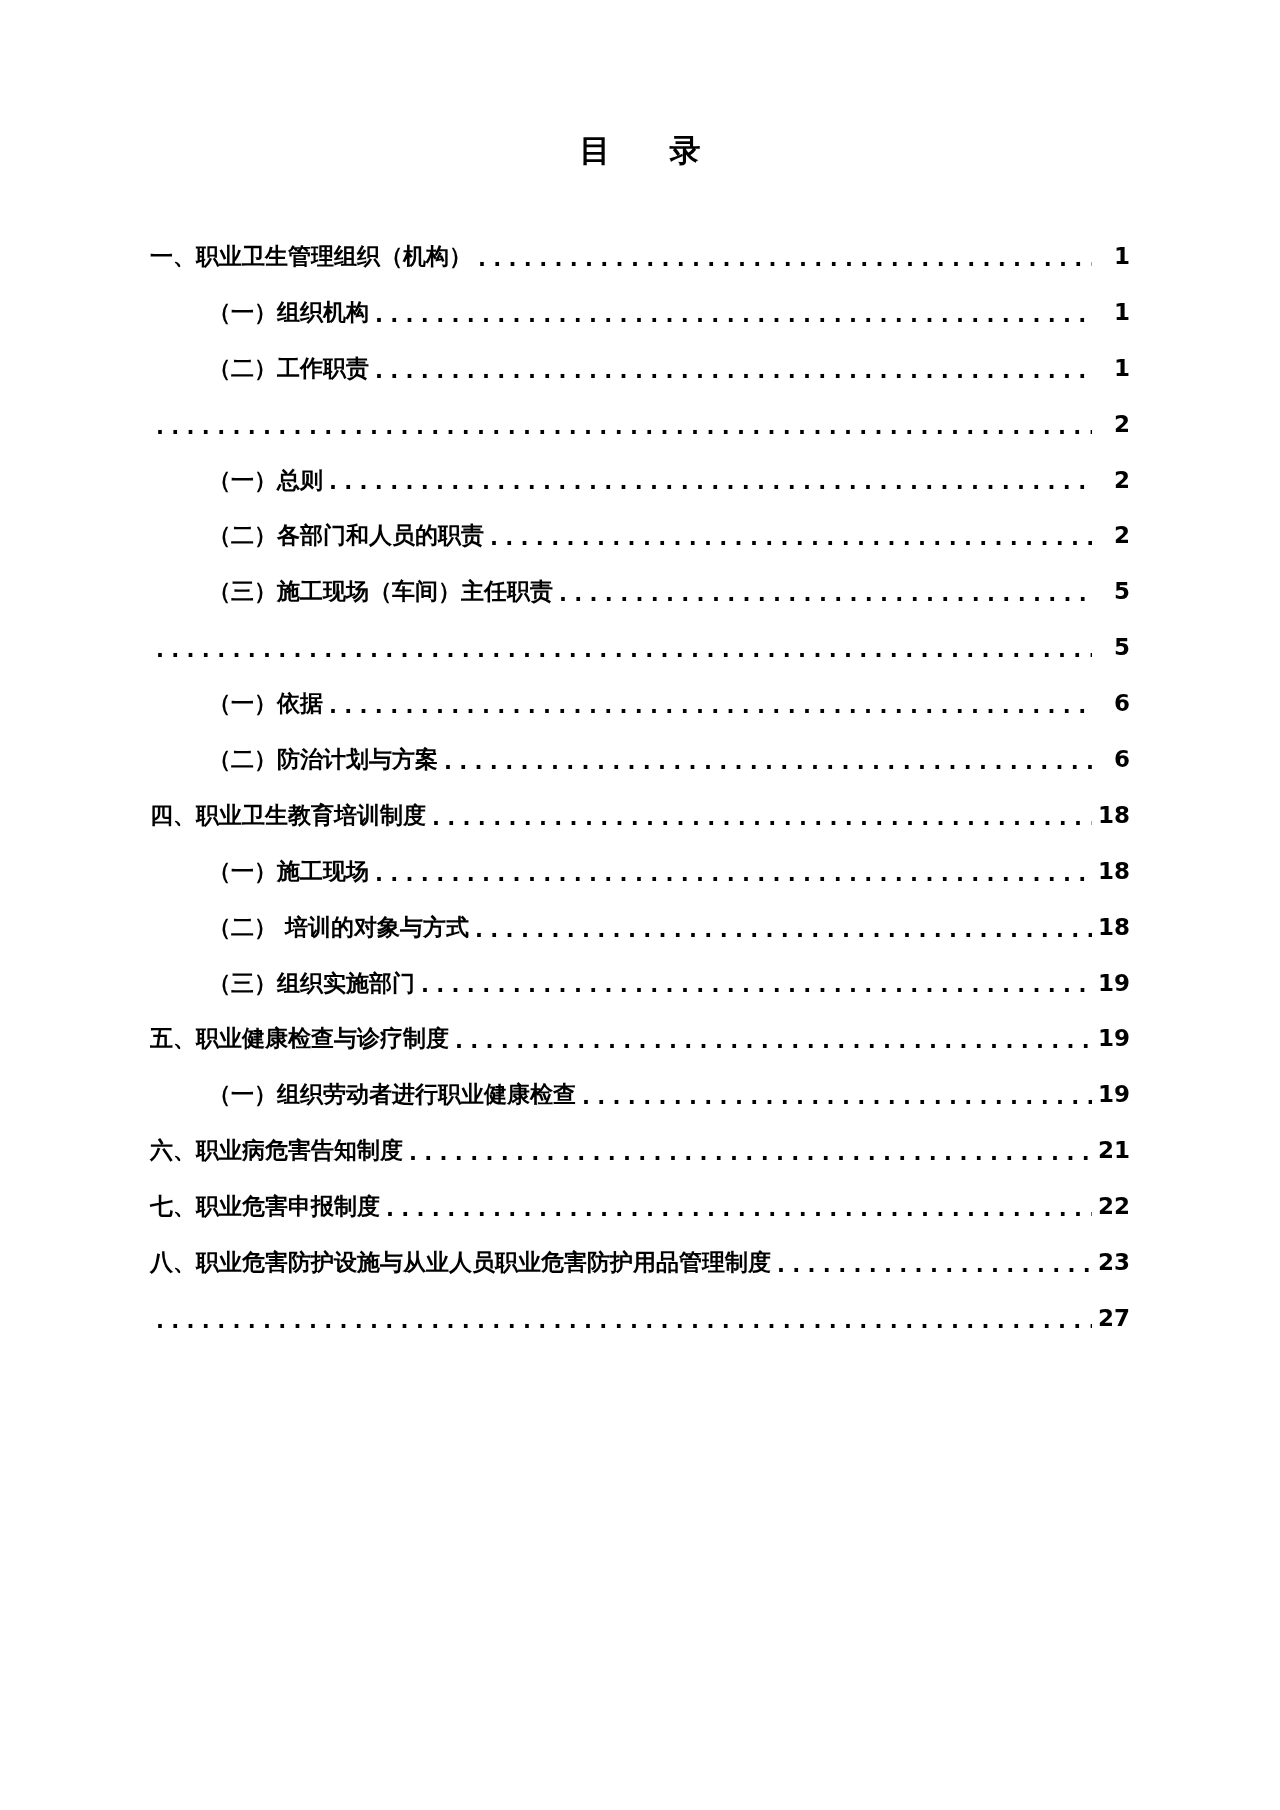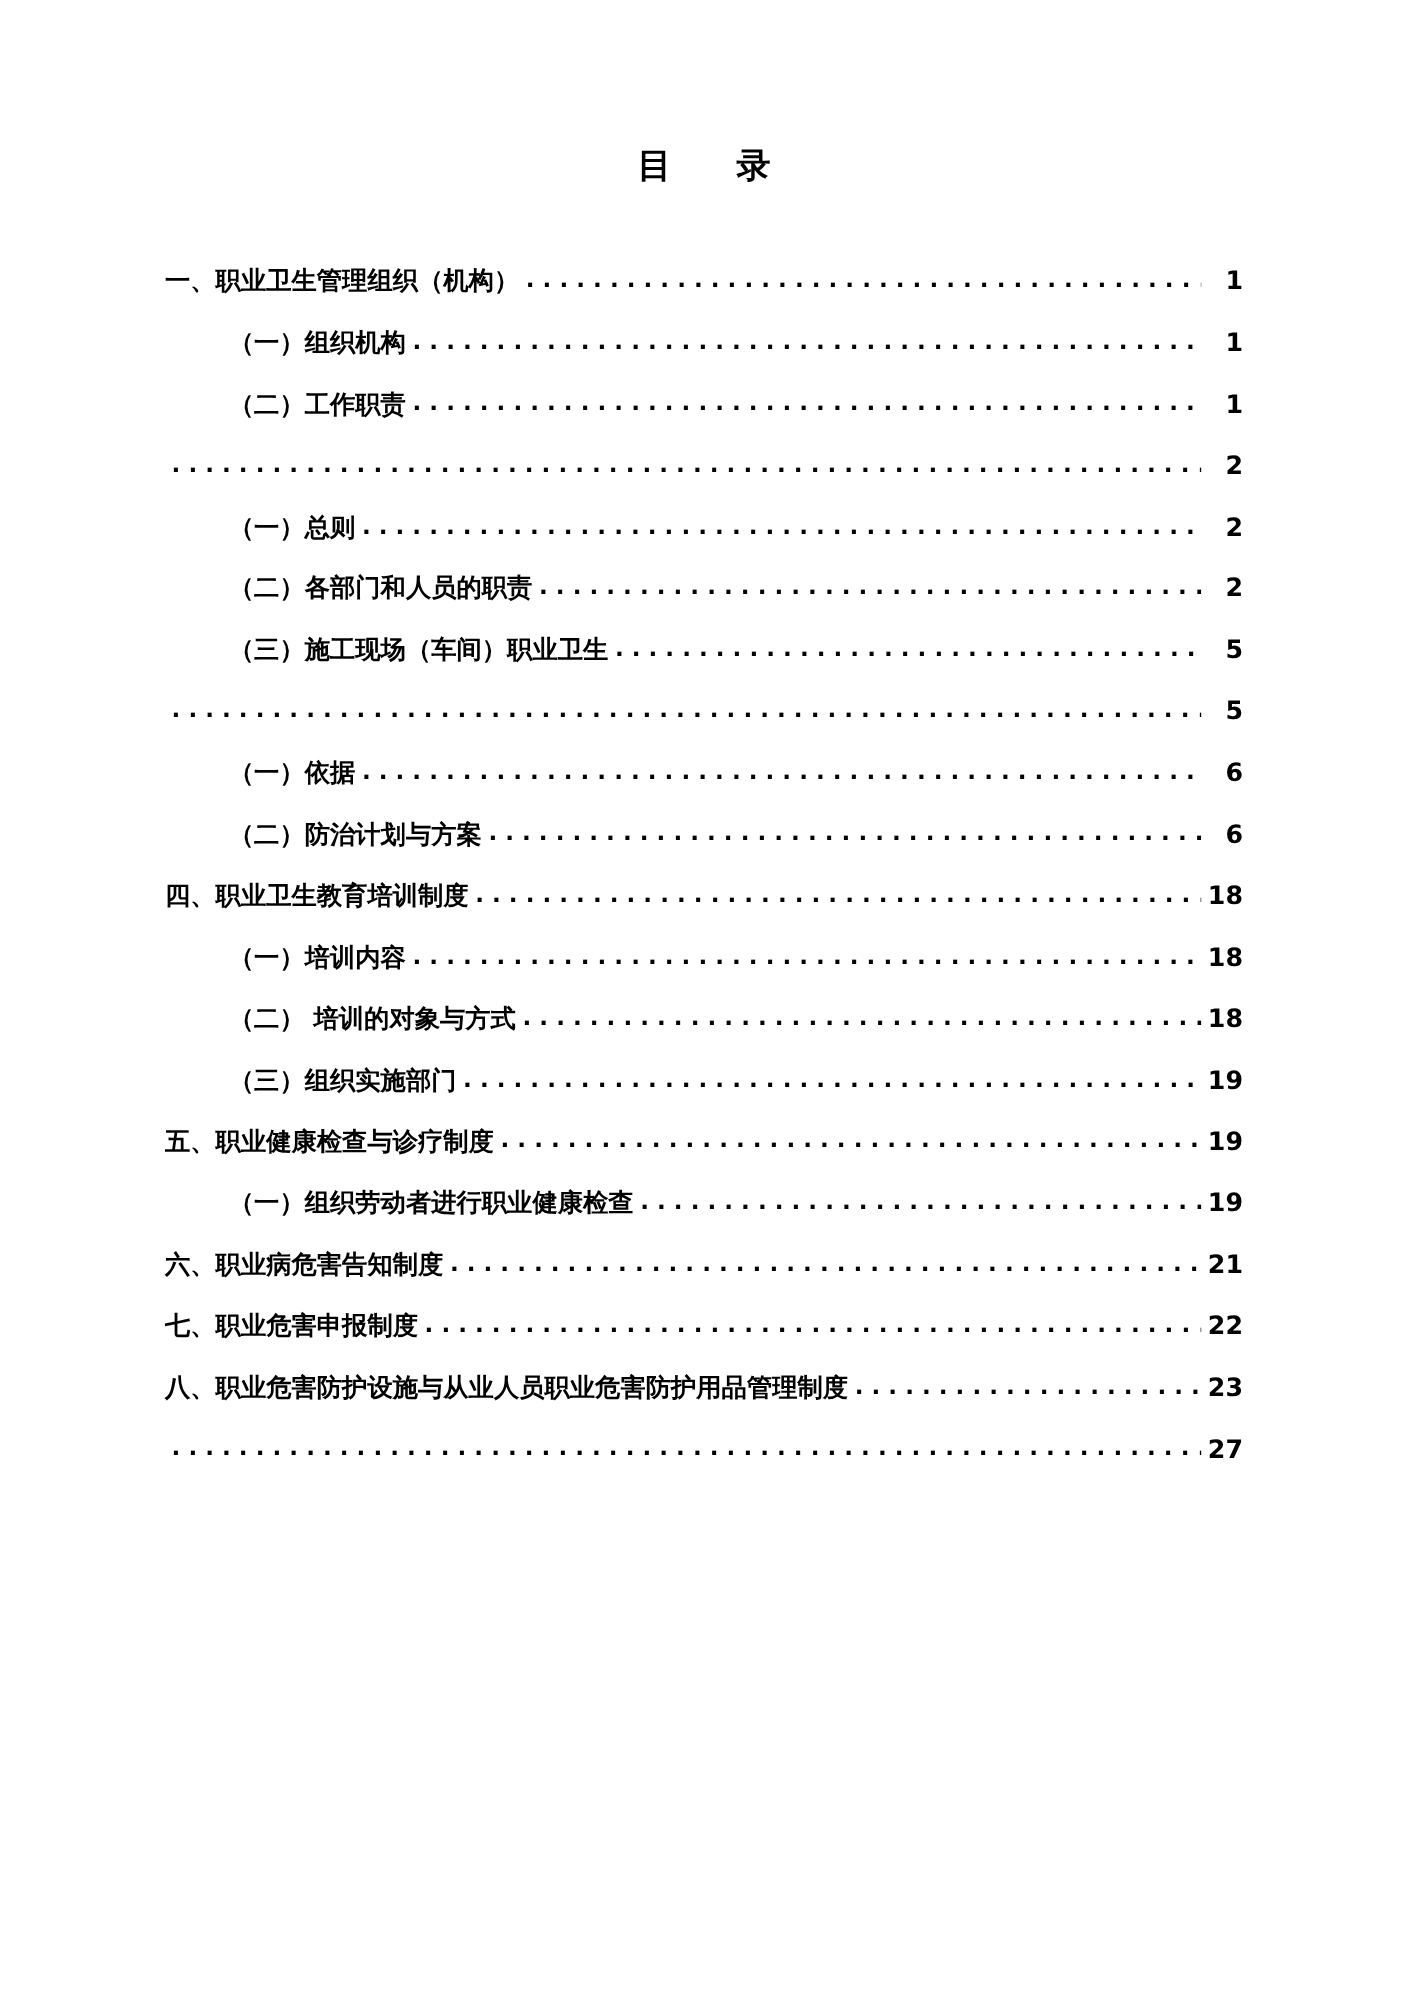--- a/index.html
+++ b/index.html
@@ -31,21 +31,21 @@
     padding-left: 14px;
     font-family: "DejaVu Sans", "Liberation Sans", sans-serif;
   }
   .toc {
     margin: 0;
     padding: 0;
     list-style: none;
   }
   .toc-entry {
     display: flex;
-    align-items: flex-start;
+    align-items: flex-end;
     font-size: 23px;
     font-weight: bold;
     line-height: 1.3;
     margin-bottom: 26px;
     white-space: nowrap;
     font-family: "DejaVu Sans", "Liberation Sans", sans-serif;
   }
   .toc-entry.level-1 {
     padding-left: 0px;
   }
@@ -108,21 +108,21 @@
         <span class="toc-label">（一）总则</span>
         <span class="toc-dots"></span>
         <span class="toc-page">2</span>
       </li>
       <li class="toc-entry level-2">
         <span class="toc-label">（二）各部门和人员的职责</span>
         <span class="toc-dots"></span>
         <span class="toc-page">2</span>
       </li>
       <li class="toc-entry level-2">
-        <span class="toc-label">（三）施工现场（车间）职业卫生</span>
+        <span class="toc-label">（三）施工现场（车间）主任职责</span>
         <span class="toc-dots"></span>
         <span class="toc-page">5</span>
       </li>
       <li class="toc-entry level-1">
         <span class="toc-dots"></span>
         <span class="toc-page">5</span>
       </li>
       <li class="toc-entry level-2">
         <span class="toc-label">（一）依据</span>
         <span class="toc-dots"></span>
@@ -132,21 +132,21 @@
         <span class="toc-label">（二）防治计划与方案</span>
         <span class="toc-dots"></span>
         <span class="toc-page">6</span>
       </li>
       <li class="toc-entry level-1">
         <span class="toc-label">四、职业卫生教育培训制度</span>
         <span class="toc-dots"></span>
         <span class="toc-page">18</span>
       </li>
       <li class="toc-entry level-2">
-        <span class="toc-label">（一）培训内容</span>
+        <span class="toc-label">（一）施工现场</span>
         <span class="toc-dots"></span>
         <span class="toc-page">18</span>
       </li>
       <li class="toc-entry level-2">
         <span class="toc-label">（二） 培训的对象与方式</span>
         <span class="toc-dots"></span>
         <span class="toc-page">18</span>
       </li>
       <li class="toc-entry level-2">
         <span class="toc-label">（三）组织实施部门</span>

